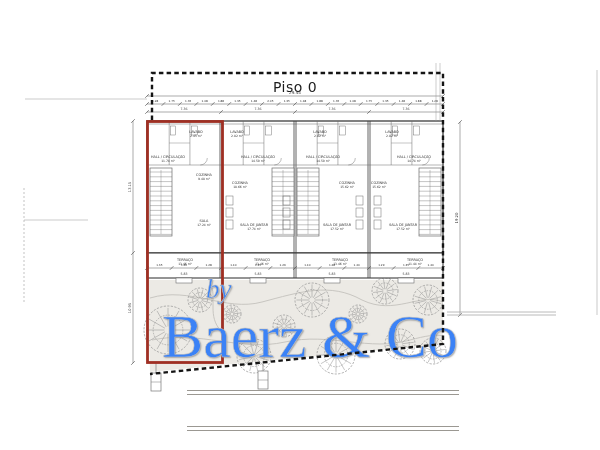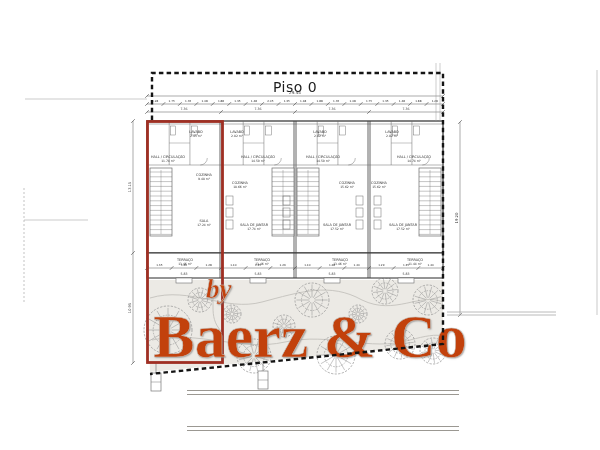--- a/index.html
+++ b/index.html
@@ -3,23 +3,23 @@
 <meta charset="utf-8">
 <style>
   html,body{margin:0;padding:0;background:#ffffff;}
   #sheet{position:relative;width:600px;height:450px;background:#ffffff;overflow:hidden;
          font-family:"DejaVu Sans",sans-serif;}
   #plan,#overlay{position:absolute;left:0;top:0;}
   #plan{z-index:1;}
   #overlay{z-index:8;pointer-events:none;}
   #plan-title{position:absolute;left:147px;width:296px;top:79px;text-align:center;
       font-size:14px;color:#1c1c1c;letter-spacing:.5px;z-index:2;}
-  .wm{position:absolute;z-index:6;color:#c2410c;font-family:"Liberation Serif",serif;
+  .wm{position:absolute;z-index:6;color:#3b82f6;font-family:"Liberation Serif",serif;
       -webkit-text-stroke:0.5px #c6c3be;white-space:nowrap;
-      text-shadow:1px 1px 1.5px rgba(105,105,105,0.55);font-weight:bold;}
+      text-shadow:1px 1px 1.5px rgba(105,105,105,0.55);}
   #wm-by{left:206px;top:274px;font-size:27px;font-style:italic;}
   #wm-brand{left:140px;width:340px;top:301px;font-size:62px;text-align:center;}
   #wm-tag{left:150px;width:330px;top:397px;font-size:18px;letter-spacing:8.5px;text-indent:8px;text-align:center;}
   .wm-line{position:absolute;left:187px;width:272px;height:3px;z-index:6;
       border-top:1.4px solid #9b9892;border-bottom:1.4px solid #9b9892;}
   #wm-line-1{top:390px;} #wm-line-2{top:426px;}
 </style>
 </head>
 <body>
 

